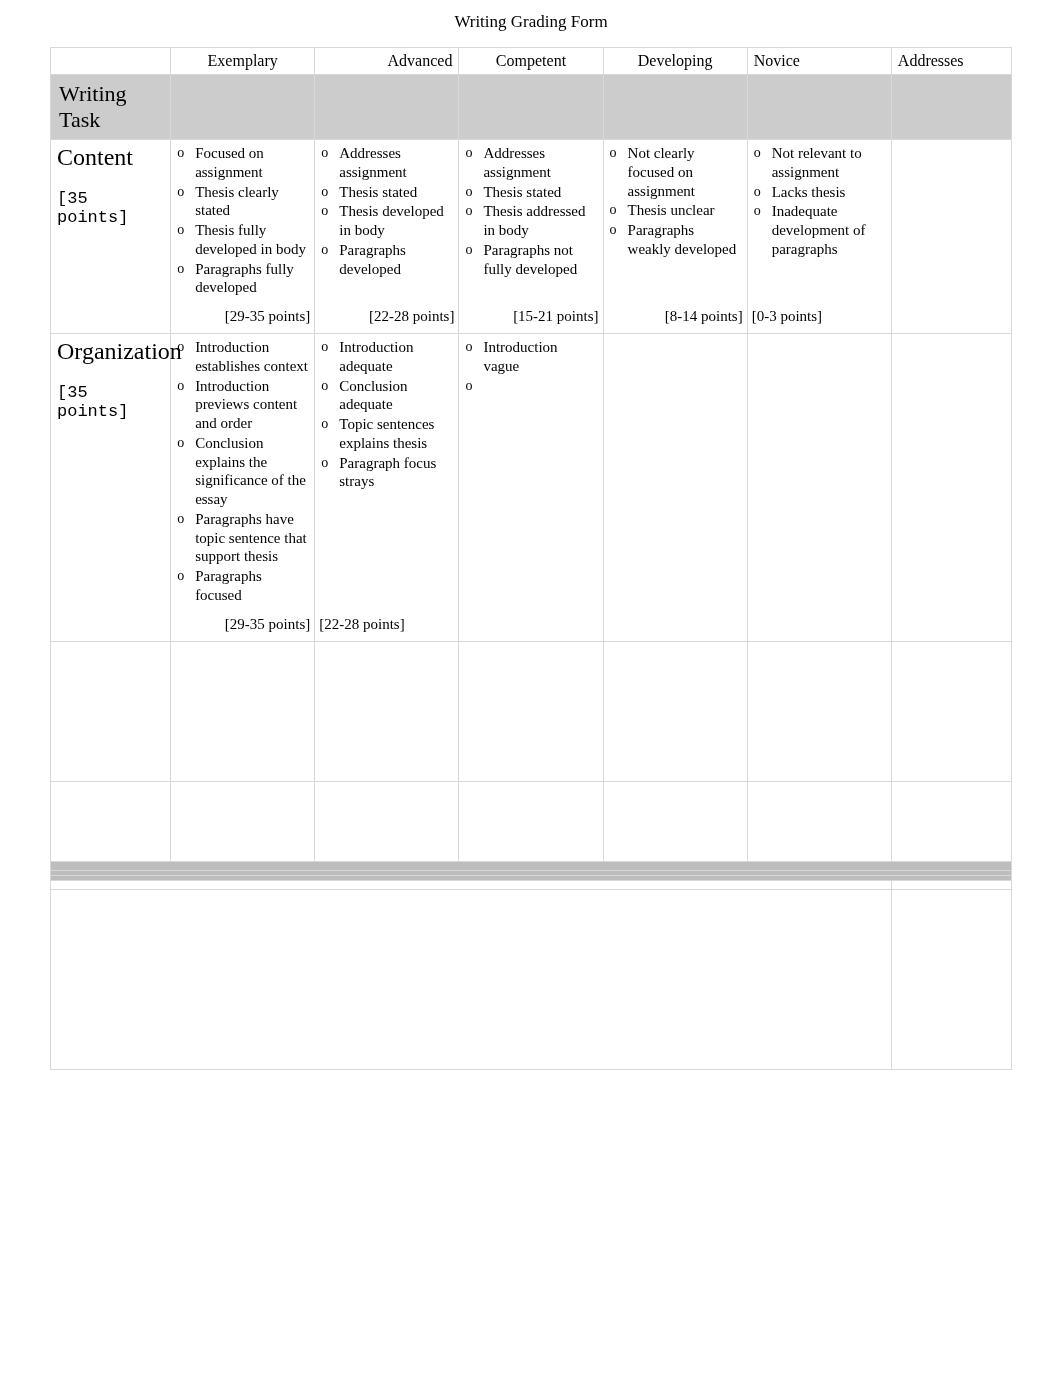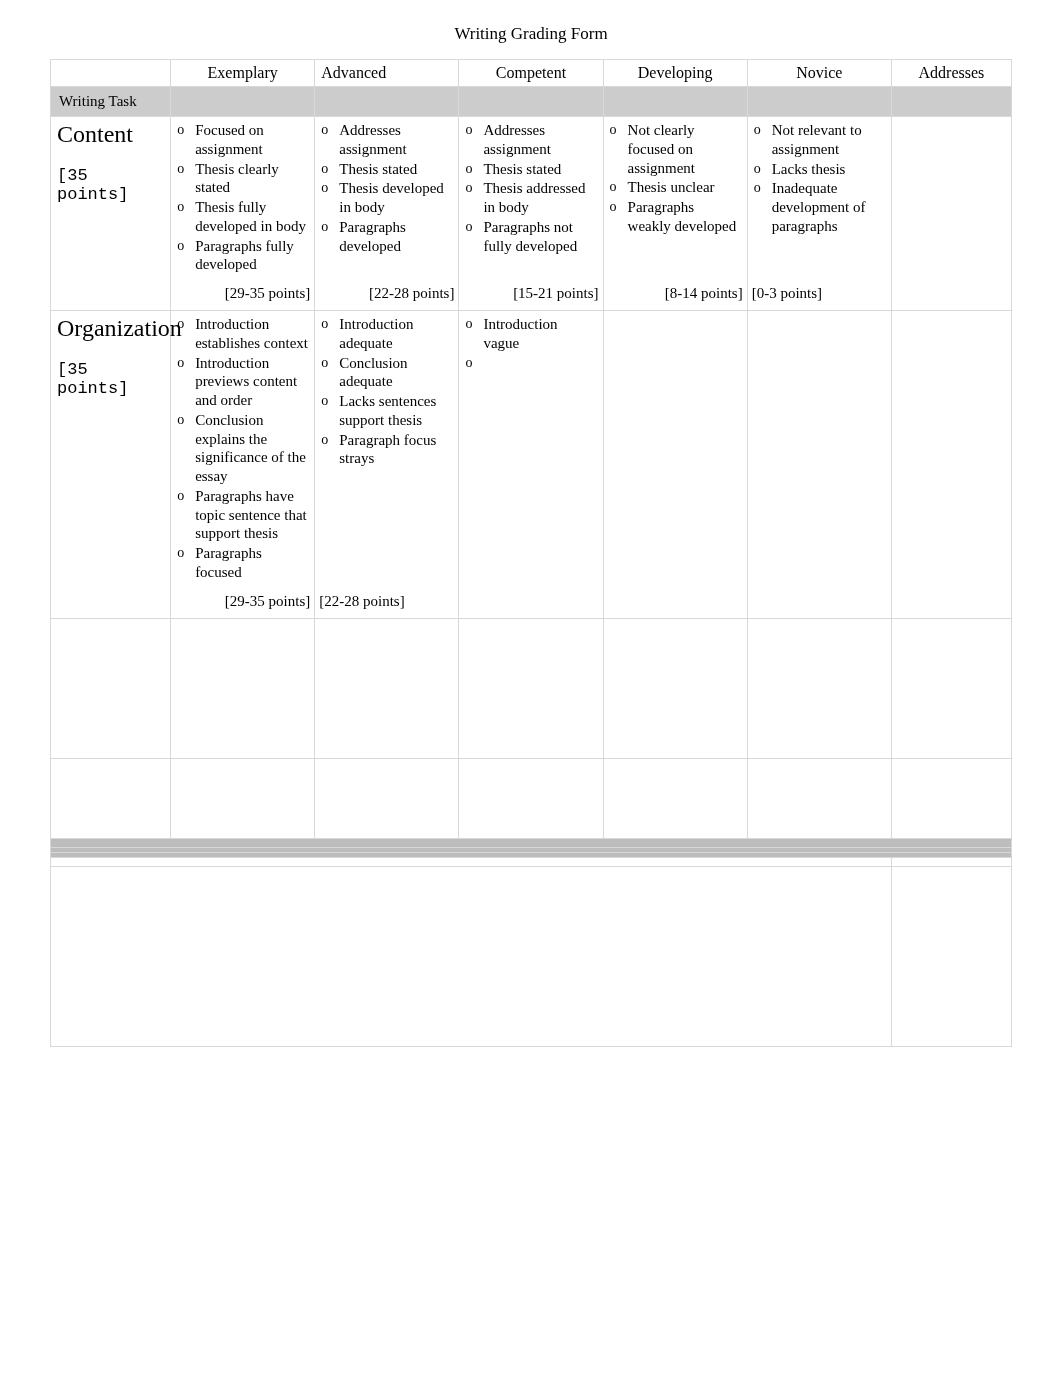--- a/index.html
+++ b/index.html
@@ -4,21 +4,21 @@
 <style>
   * { box-sizing: border-box; margin: 0; padding: 0; }
   body {
     font-family: "Times New Roman", Times, serif;
     font-size: 15px;
     color: #000;
     background: #fff;
     width: 1062px;
   }
   .page {
-    padding: 24px 50px 40px 50px;
+    padding: 12px 50px 40px 50px;
   }
   .title {
     text-align: center;
     font-size: 17px;
     margin-bottom: 15px;
   }
   table {
     border-collapse: collapse;
     width: 100%;
     table-layout: fixed;
@@ -26,29 +26,29 @@
   }
   td, th {
     border: 1px solid #d8d8d8;
     vertical-align: top;
     padding: 4px 6px;
     font-size: 15px;
     background: #fff;
   }
   th {
     font-weight: normal;
-    text-align: center;
+    text-align: left;
     font-size: 16px;
   }
   .col-criteria { width: 12.5%; }
   .col-level { width: 15%; }
   .col-comments { width: 12.5%; }
   .section-header td {
     background: #cccccc;
-    font-size: 15px;
+    font-size: 22px;
     padding: 6px 8px;
   }
   .criteria-label {
     font-size: 24px;
   }
   .points-sub {
     font-size: 17px;
     margin-top: 18px;
     font-family: Liberation Mono, monospace;
   }
@@ -110,21 +110,21 @@
       <col class="col-level">
       <col class="col-level">
       <col class="col-level">
       <col class="col-comments">
     </colgroup>
 
     <tbody>
         <tr>
       <th></th>
       <th style="text-align:center">Exemplary</th>
-      <th style="text-align:left">Advanced</th>
+      <th style="text-align:right">Advanced</th>
       <th style="text-align:center">Competent</th>
       <th style="text-align:center">Developing</th>
       <th>Novice</th>
       <th>Addresses</th>
     </tr>
 
     <tr class="section-header">
       <td>Writing Task</td>
       <td></td>
       <td></td>
@@ -275,21 +275,21 @@
           <li>
                 <span class="mark">o</span>
                 <span>Introduction adequate</span>
               </li>
           <li>
                 <span class="mark">o</span>
                 <span>Conclusion adequate</span>
               </li>
           <li>
                 <span class="mark">o</span>
-                <span>Lacks sentences support thesis</span>
+                <span>Topic sentences explains thesis</span>
               </li>
           <li>
                 <span class="mark">o</span>
                 <span>Paragraph focus strays</span>
               </li>
         </ul>
       </td>
       <td class="no-bb">
         <ul class="bullets">
           <li>

